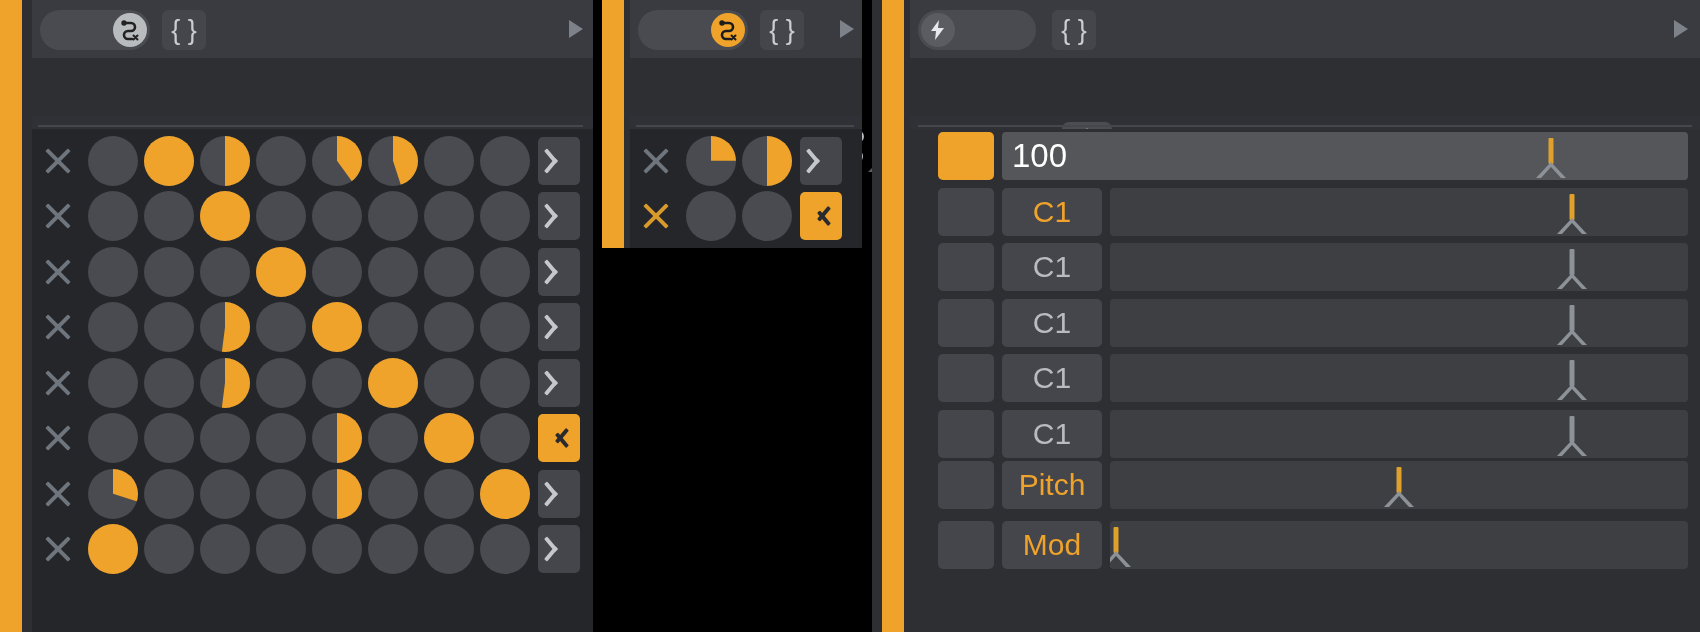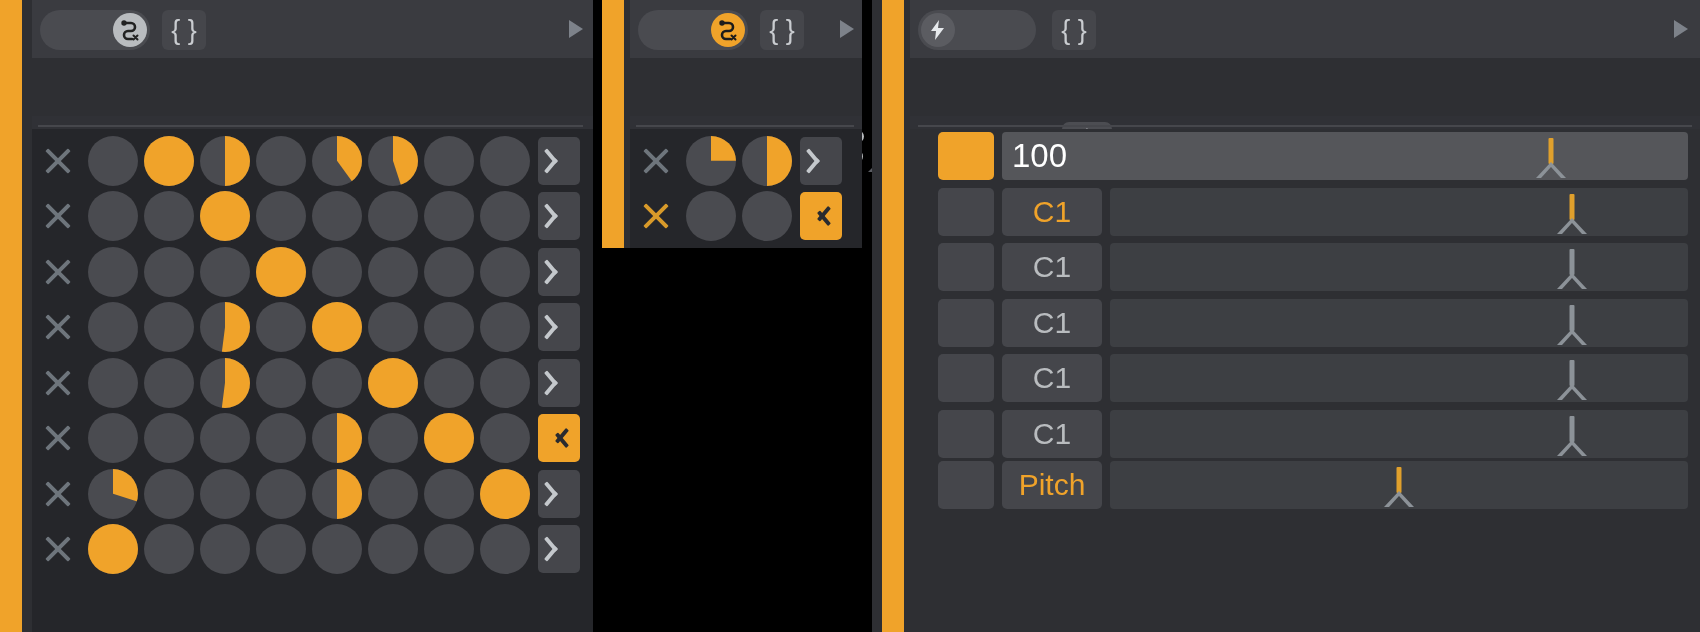--- a/index.html
+++ b/index.html
@@ -489,16 +489,28 @@
             <div class="lbl hot" style="width: 100px; height: 48px; margin-right: 8px;">Pitch</div>
             <div class="track" style="height: 48px;">
               <div class="mk hot" style="left: calc(50% - 17px);">
                 <div class="stem"></div>
                 <div class="tri">
                   <i></i>
                 </div>
               </div>
             </div>
           </div>
+          <div class="note-row" style="top: 391.5px; height: 48px; left: 0px; right: 12px; width: auto;">
+            <div class="sw" style="width: 56px; height: 48px; margin-left: 28px; margin-right: 8px;"></div>
+            <div class="lbl hot" style="width: 100px; height: 48px; margin-right: 8px;">Mod</div>
+            <div class="track" style="height: 48px;">
+              <div class="mk hot" style="left: calc(1% - 17px);">
+                <div class="stem"></div>
+                <div class="tri">
+                  <i></i>
+                </div>
+              </div>
+            </div>
+          </div>
         </div>
     </div>
   </div>
 </div>
 
 </body></html>

